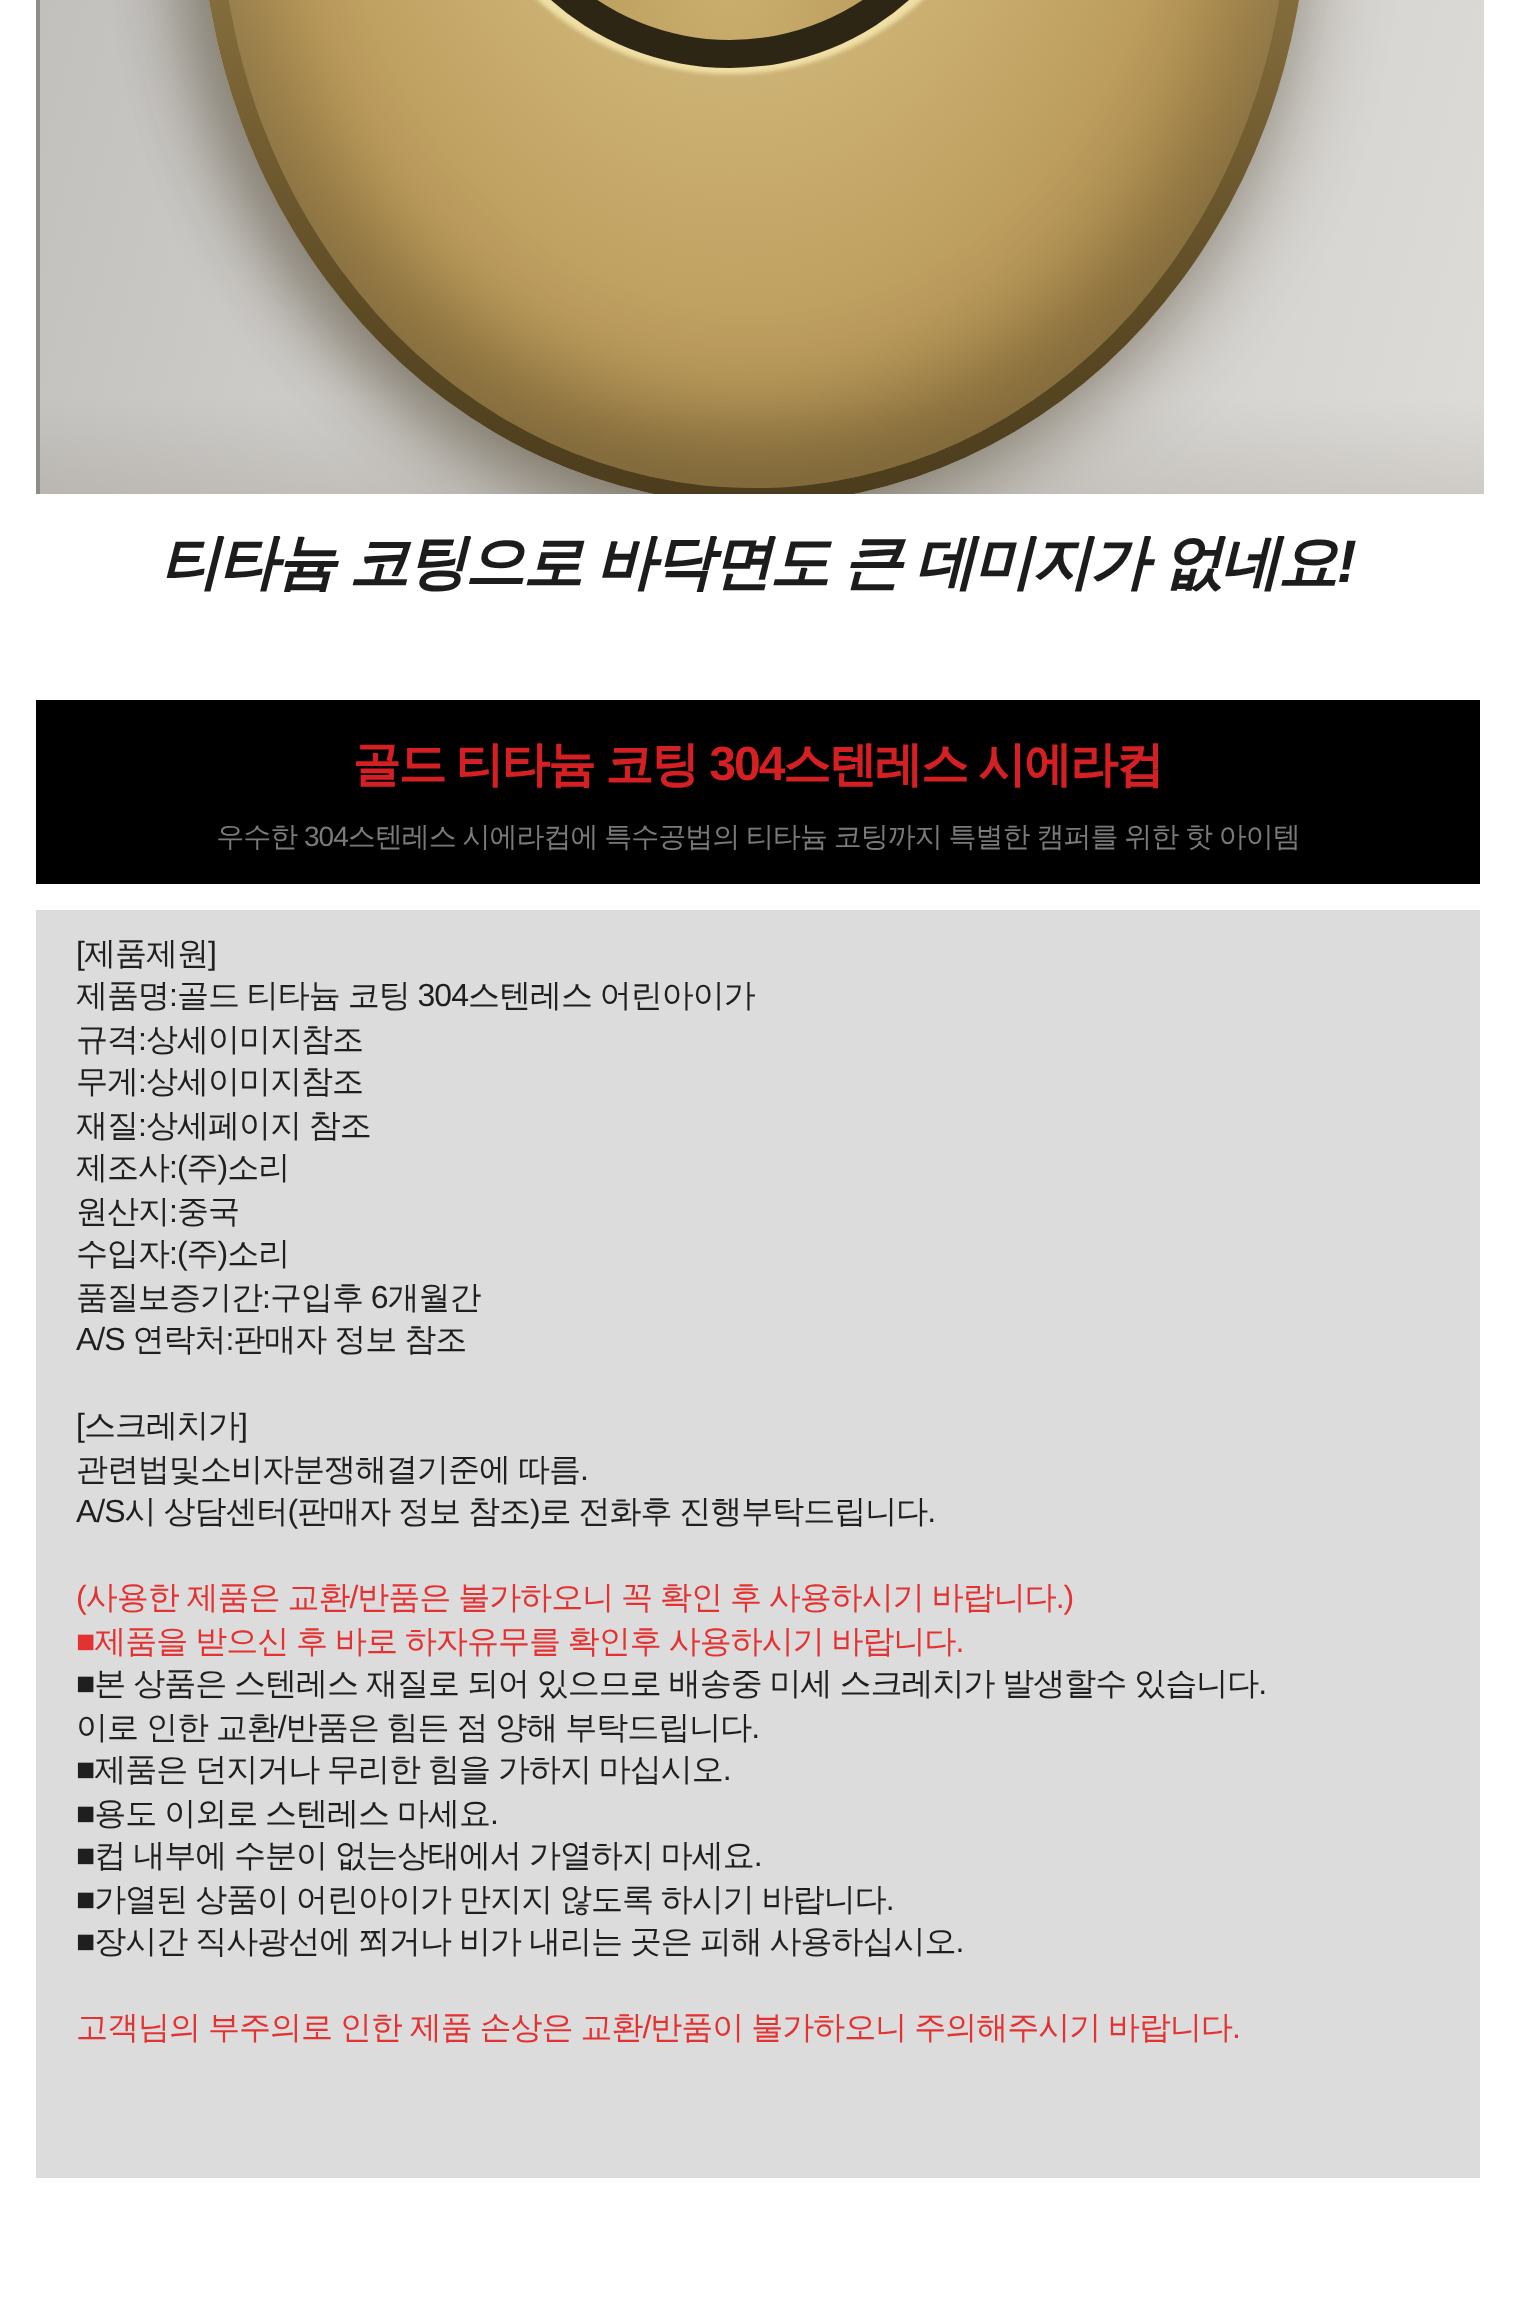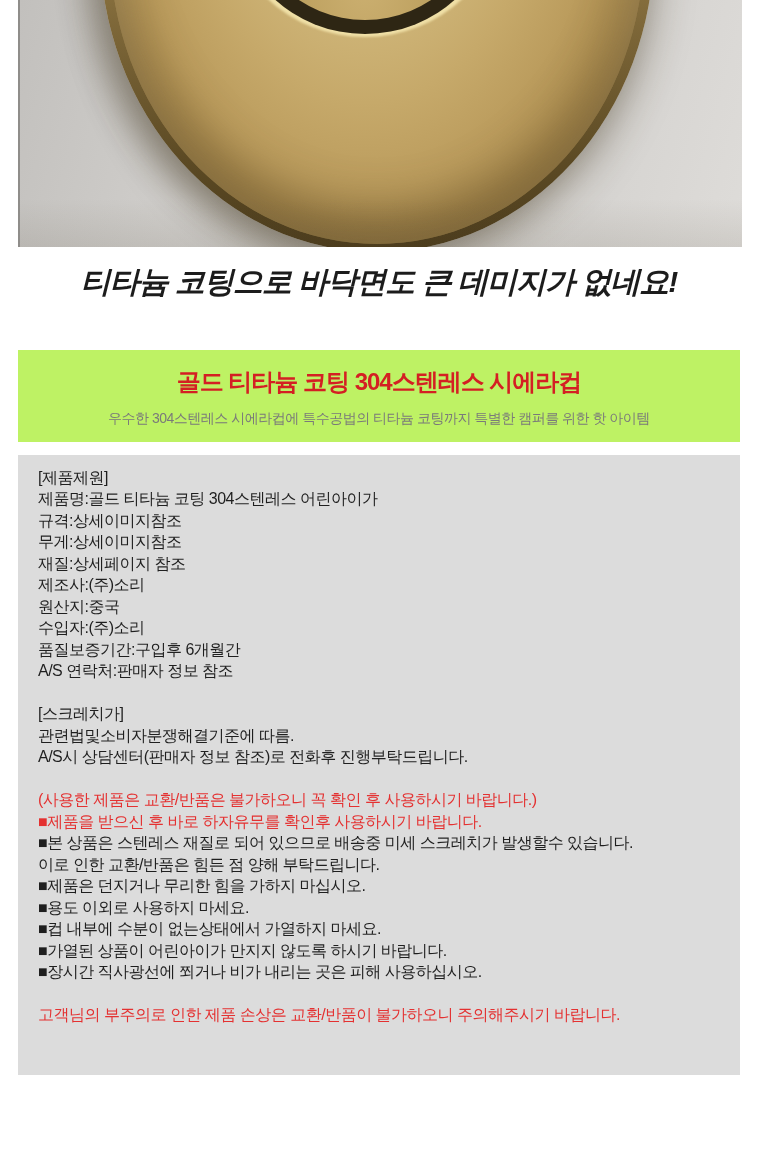--- a/index.html
+++ b/index.html
@@ -71,21 +71,21 @@
     color:#1c1c1c;
     letter-spacing:-1px;
     font-style:italic;
   }
 
   
   .intro-box{
     margin:0 18px 13px;
     width:722px;
     box-sizing:border-box;
-    background:#bef264;
+    background:#000000;
     padding:16px 20px 11px;
     text-align:center;
   }
   .intro-title{
     margin:0 0 8px;
     font-size:24px;
     font-weight:bold;
     color:#d41f23;
     letter-spacing:-1px;
   }
@@ -97,21 +97,21 @@
     color:#7a7a7a;
     letter-spacing:-0.5px;
   }
 
   
   .detail-box{
     margin:0 18px;
     width:722px;
     box-sizing:border-box;
     background:#dcdcdc;
-    padding:12px 20px 49px;
+    padding:12px 20px 63px;
   }
   .dline{
     font-size:16px;
     line-height:21.5px;
     min-height:21.5px;
     color:#1f1f1f;
     letter-spacing:-0.5px;
     white-space:normal;
   }
   .dline.red{color:#e43131;}
@@ -159,21 +159,21 @@
     <div class="dline black"></div>
     <div class="dline black">[스크레치가]</div>
     <div class="dline black">관련법및소비자분쟁해결기준에 따름.</div>
     <div class="dline black">A/S시 상담센터(판매자 정보 참조)로 전화후 진행부탁드립니다.</div>
     <div class="dline black"></div>
     <div class="dline red">(사용한 제품은 교환/반품은 불가하오니 꼭 확인 후 사용하시기 바랍니다.)</div>
     <div class="dline red">■제품을 받으신 후 바로 하자유무를 확인후 사용하시기 바랍니다.</div>
     <div class="dline black">■본 상품은 스텐레스 재질로 되어 있으므로 배송중 미세 스크레치가 발생할수 있습니다.</div>
     <div class="dline black">이로 인한 교환/반품은 힘든 점 양해 부탁드립니다.</div>
     <div class="dline black">■제품은 던지거나 무리한 힘을 가하지 마십시오.</div>
-    <div class="dline black">■용도 이외로 사용하지 마세요.</div>
+    <div class="dline black">■용도 이외로 스텐레스 마세요.</div>
     <div class="dline black">■컵 내부에 수분이 없는상태에서 가열하지 마세요.</div>
     <div class="dline black">■가열된 상품이 어린아이가 만지지 않도록 하시기 바랍니다.</div>
     <div class="dline black">■장시간 직사광선에 쬐거나 비가 내리는 곳은 피해 사용하십시오.</div>
     <div class="dline black"></div>
     <div class="dline red">고객님의 부주의로 인한 제품 손상은 교환/반품이 불가하오니 주의해주시기 바랍니다.</div>
   </section>
 
 </div>
 
 </body></html>

